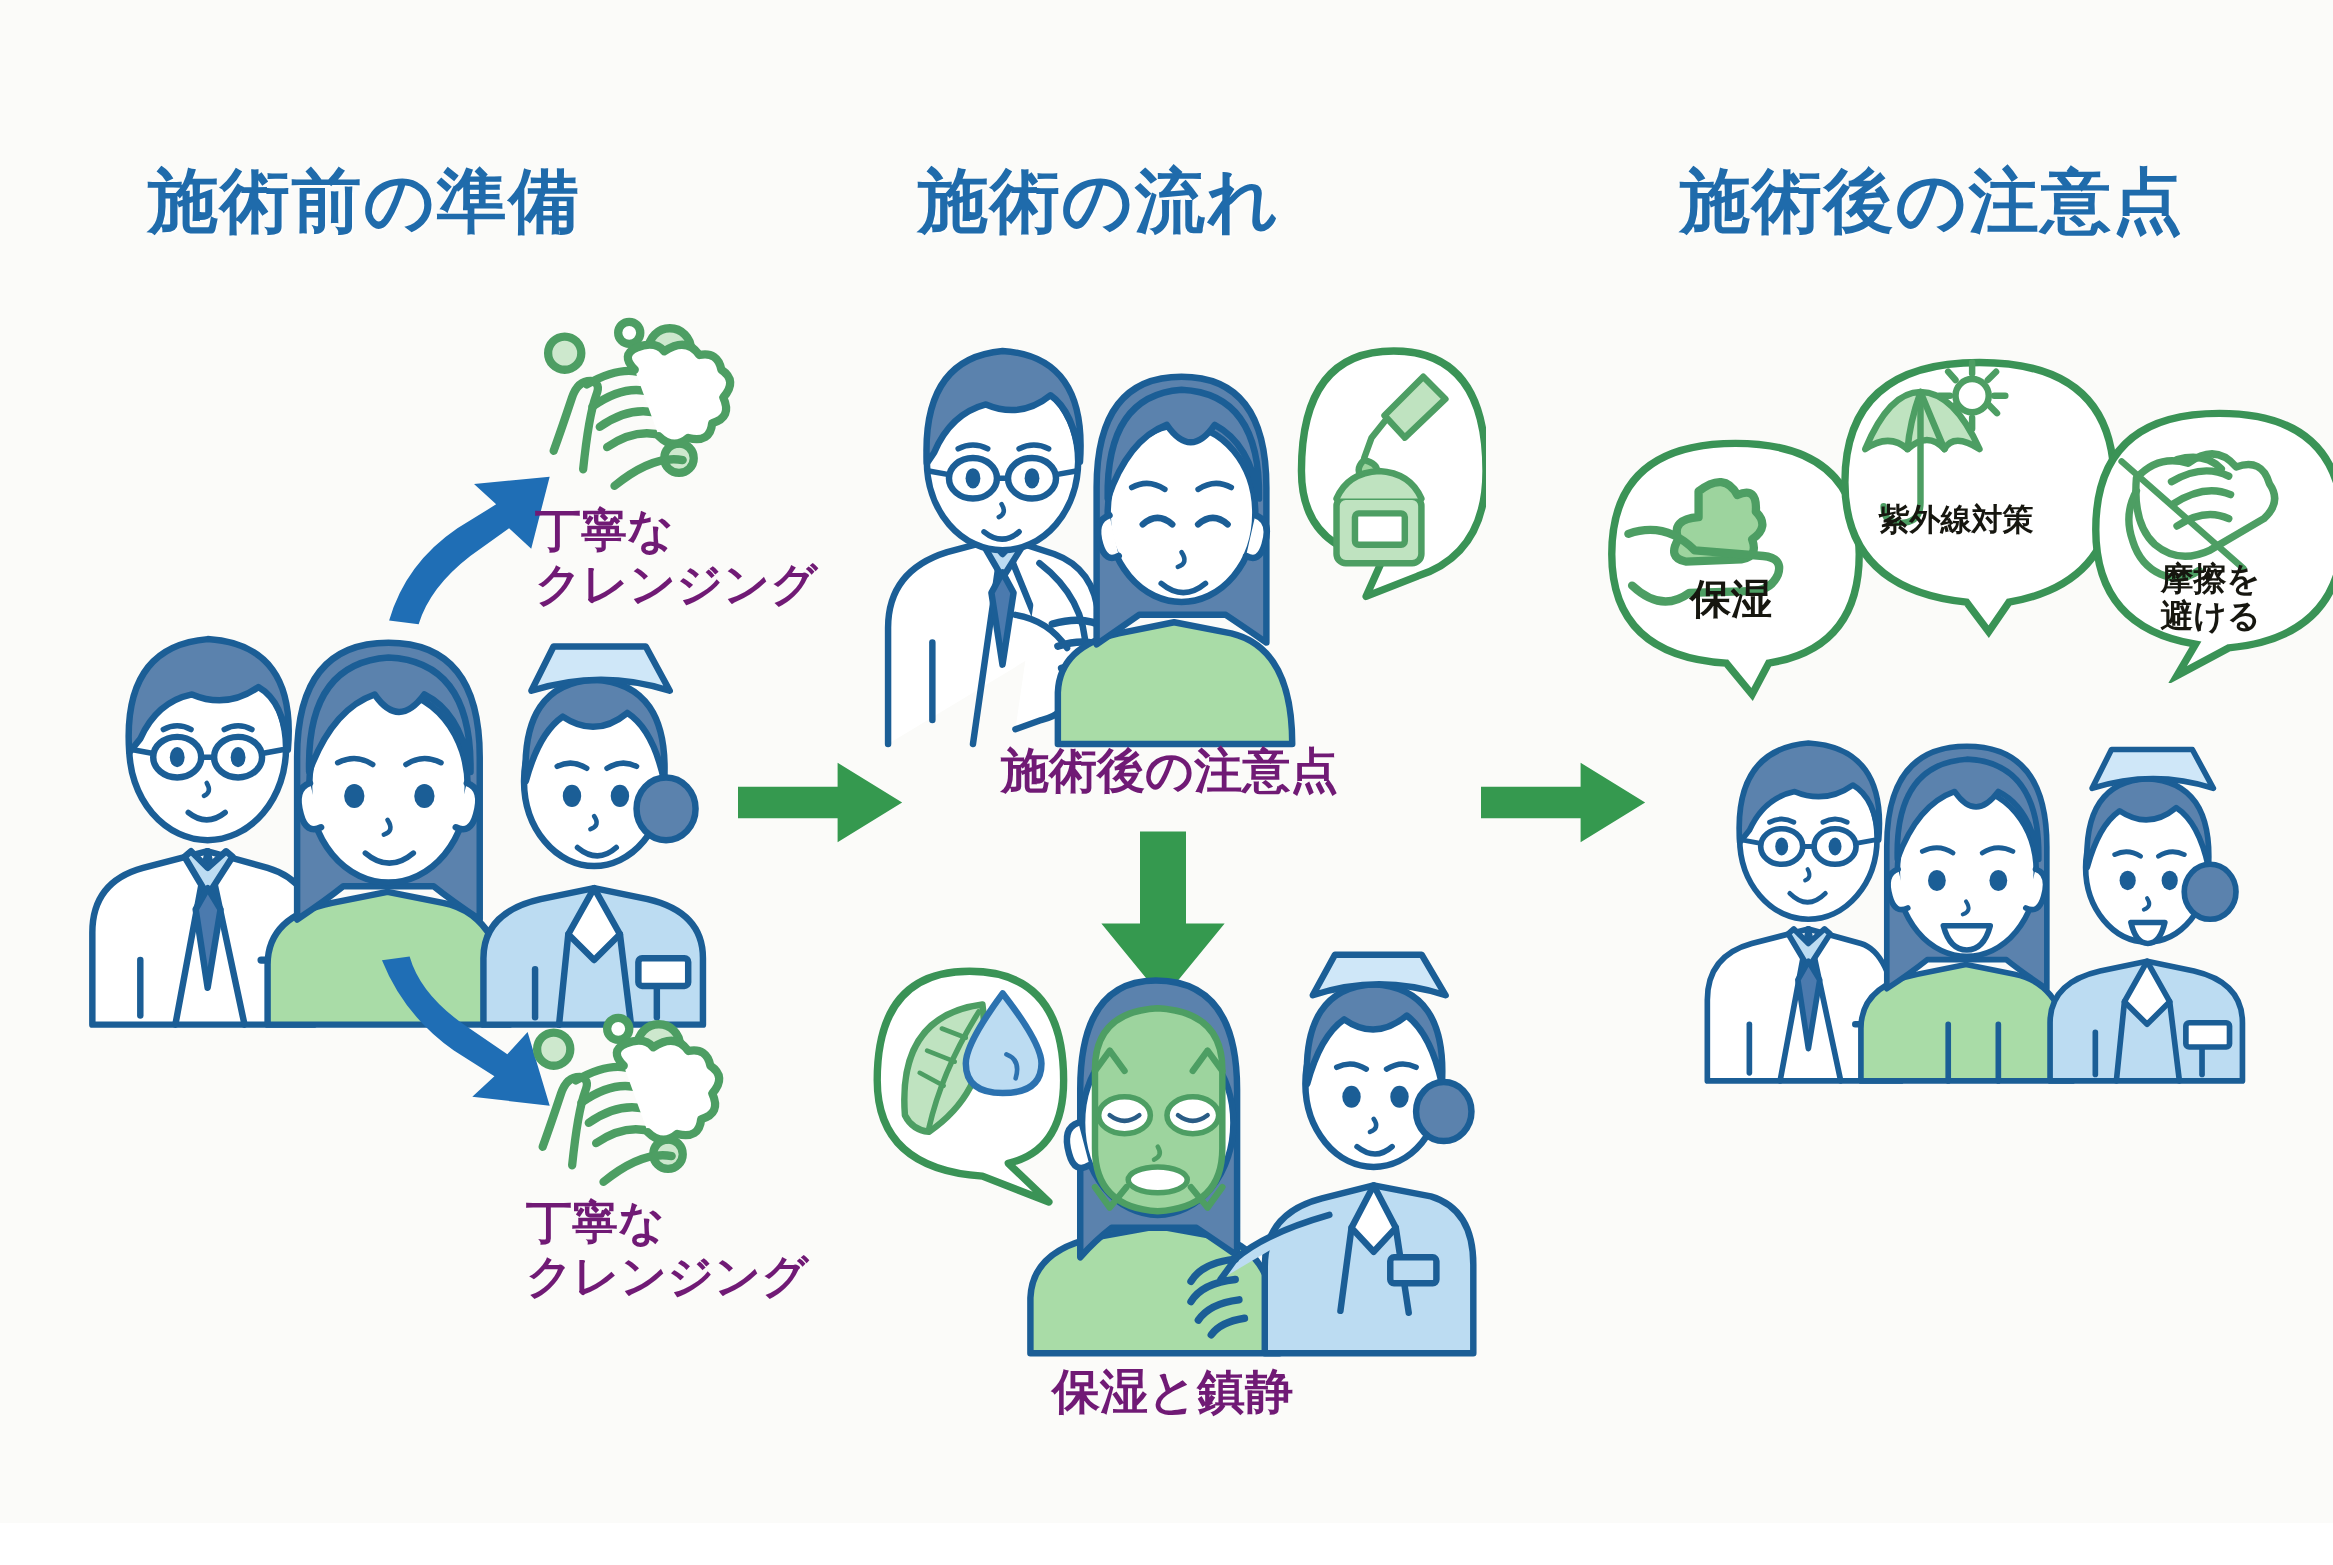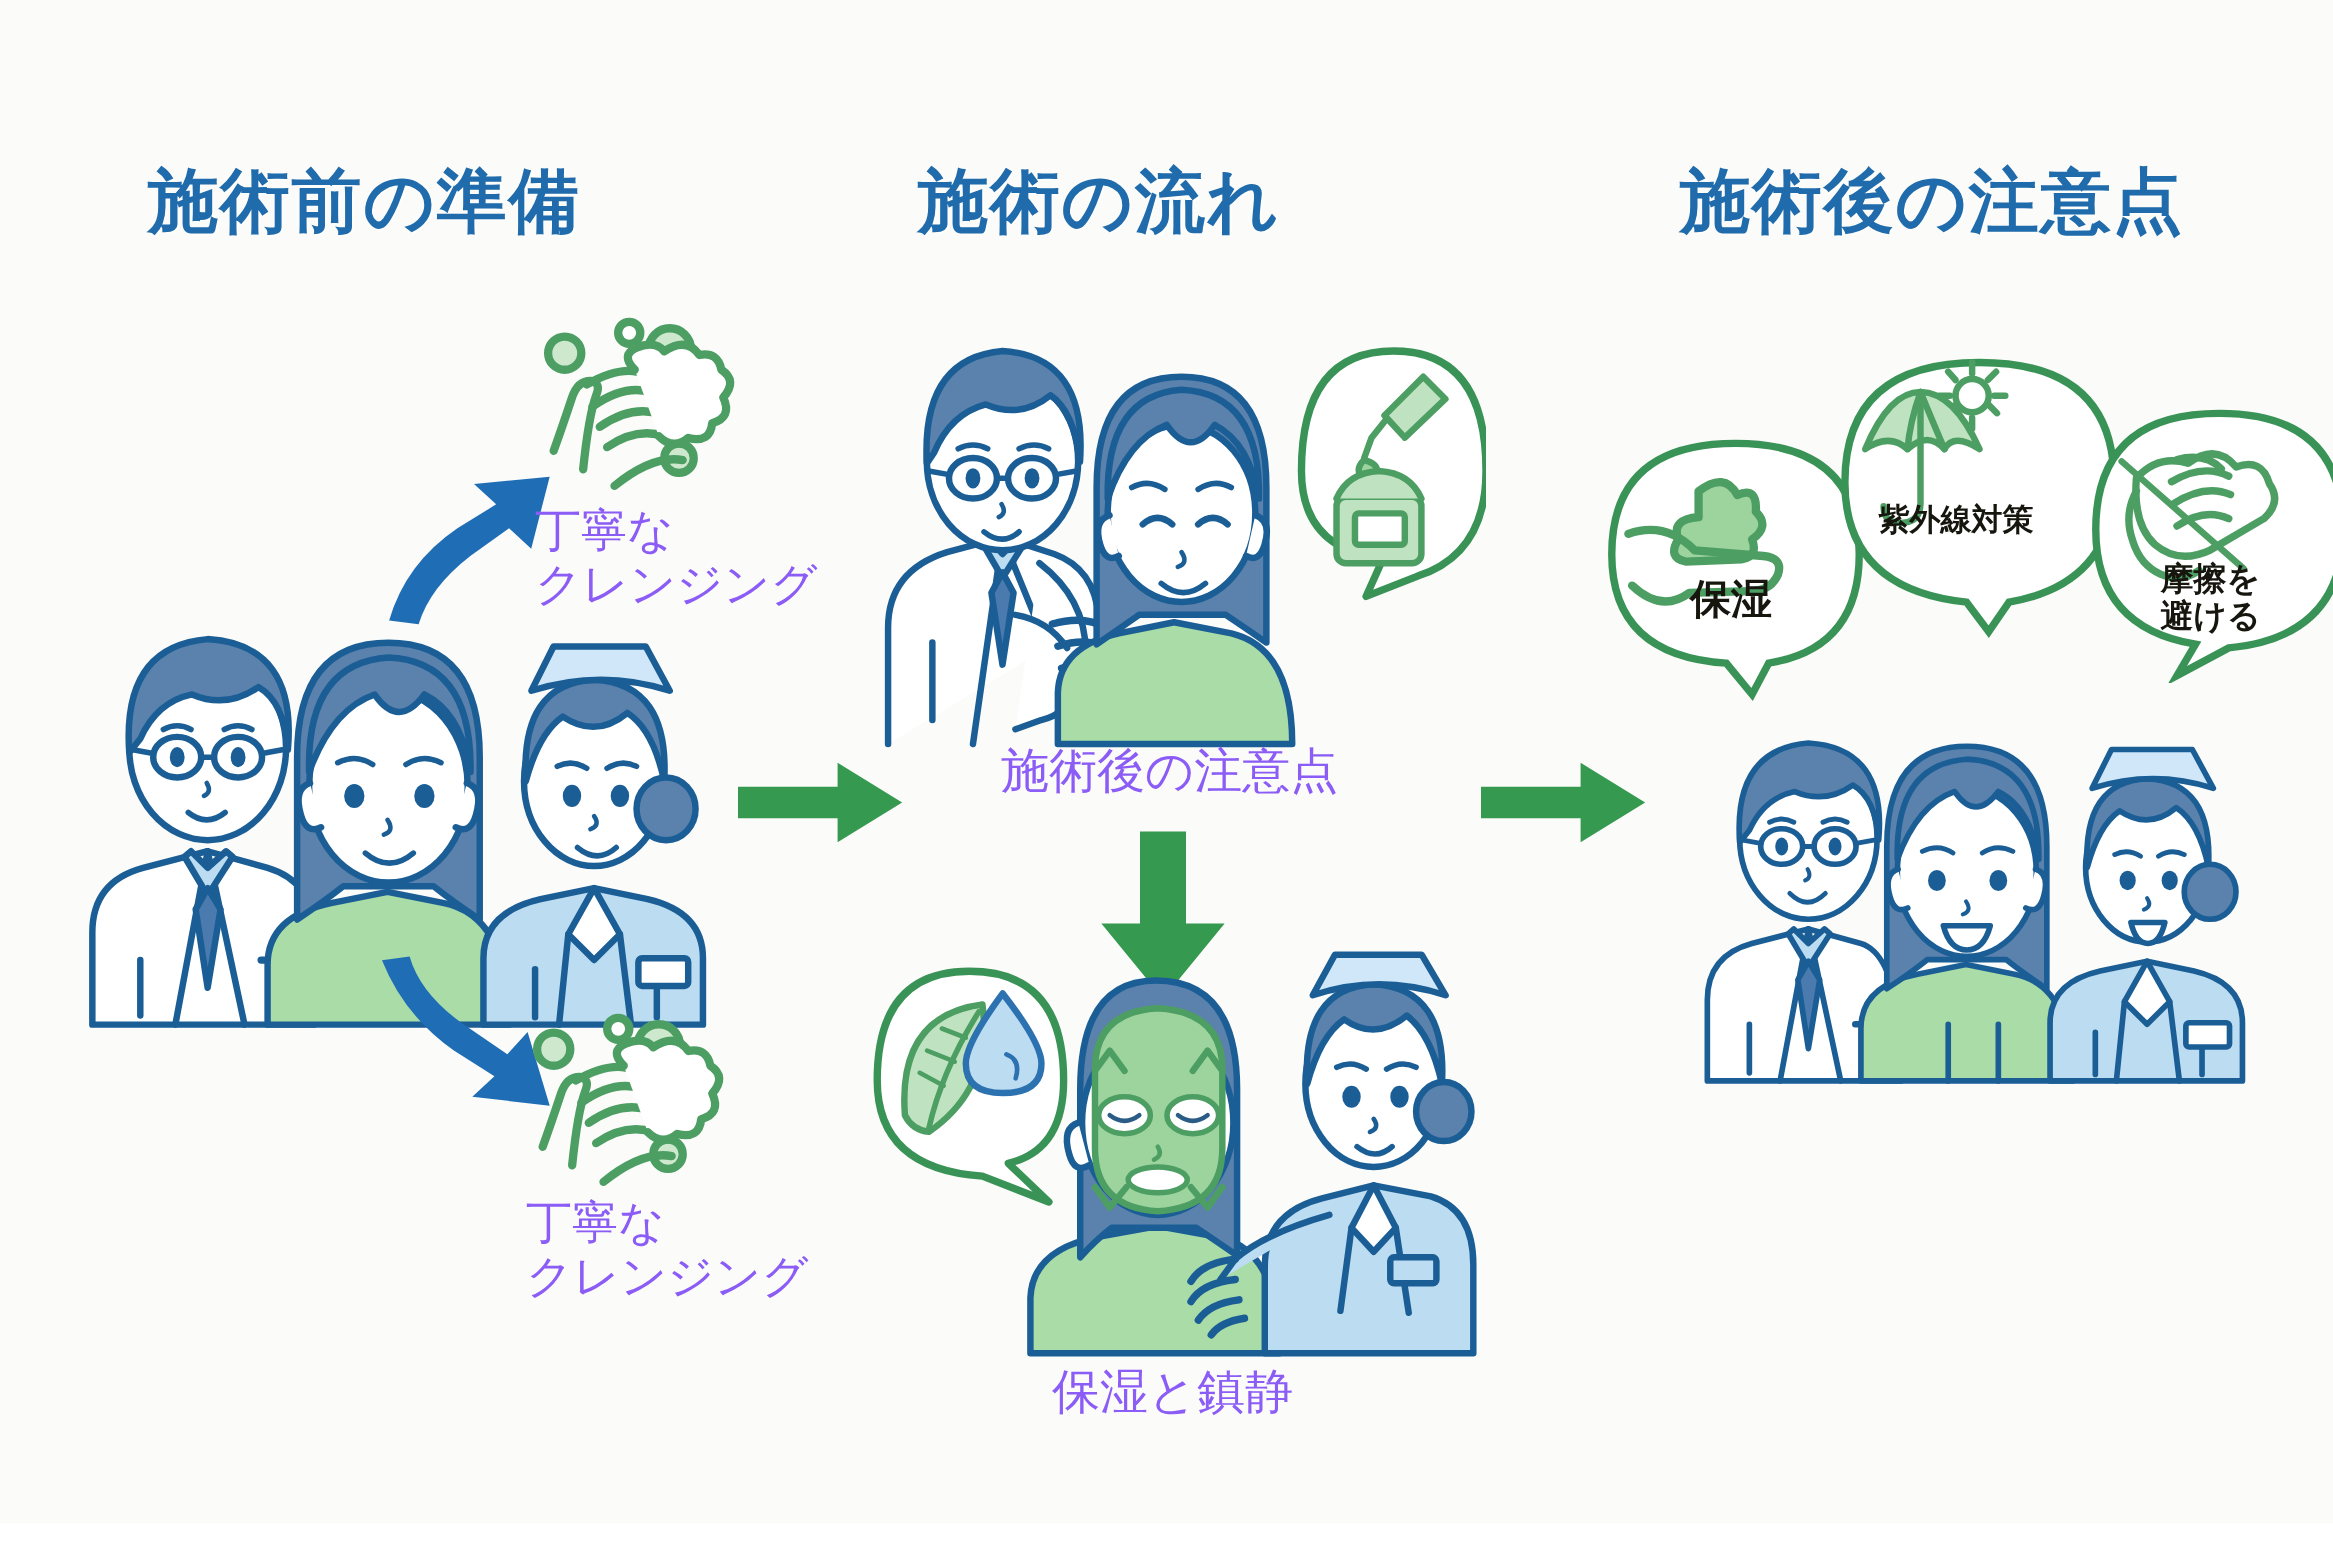--- a/index.html
+++ b/index.html
@@ -28,22 +28,22 @@
     white-space: nowrap;
     text-shadow: 1.8px 1.8px 0 rgba(255,255,255,0.45);
   }
   #heading-1 { left: 148px; top: 155px; }
   #heading-2 { left: 918px; top: 155px; }
   #heading-3 { left: 1680px; top: 155px; }
 
   
   .caption {
     position: absolute;
-    color: #8b5cf6;
-    font-weight: normal;
+    color: #701a75;
+    font-weight: bold;
     line-height: 1.18;
     white-space: pre-line;
   }
 
   #cap-cleanse-top   { left: 535px;  top: 503px;  font-size: 46px; }
   #cap-cleanse-bot   { left: 526px;  top: 1195px; font-size: 46px; }
   #cap-apply         { left: 1001px; top: 743px;  font-size: 48px; }
   #cap-soothe        { left: 1052px; top: 1364px; font-size: 48px; }
 
   

